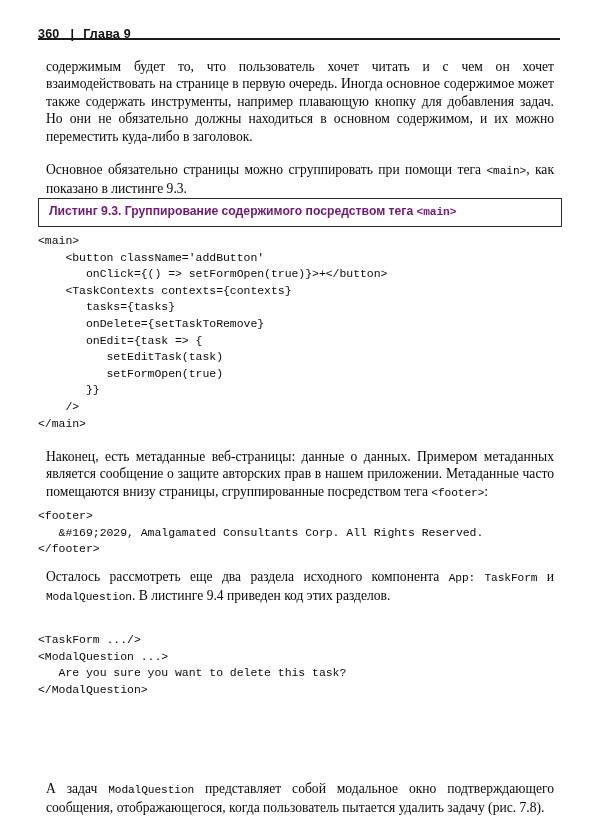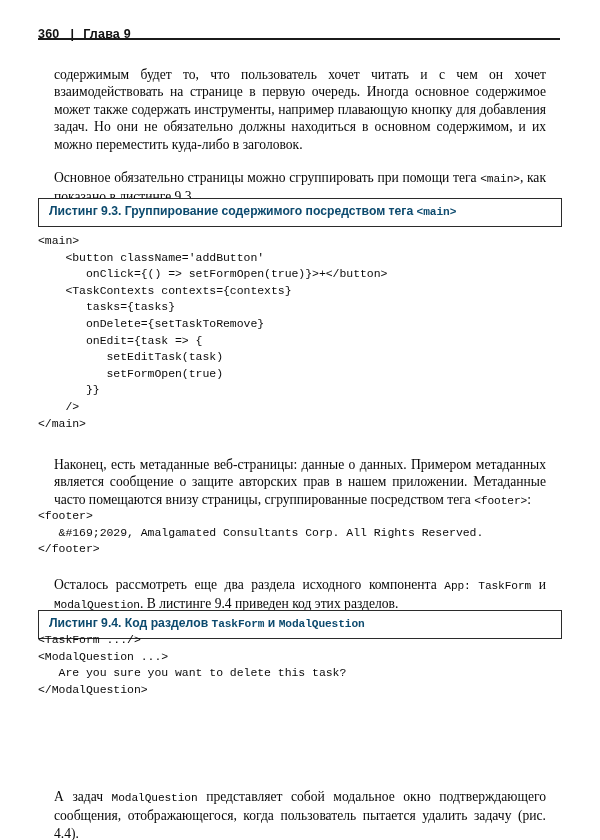--- a/index.html
+++ b/index.html
@@ -56,21 +56,21 @@
   .runhead-rule {
     position: absolute;
     left: 38px;
     top: 38px;
     width: 522px;
     height: 2px;
     background: #1b1b1b;
   }
 
   p.body {
-    margin: 16px;
+    margin: 8px;
     font-size: 13.6px;
     line-height: 17.4px;
     text-align: justify;
     text-justify: inter-word;
     hyphens: manual;
     color: #070707;
   }
 
   code, .mono {
     font-family: "Liberation Mono", "DejaVu Sans Mono", monospace;
@@ -83,21 +83,21 @@
 
   
   .listing-caption {
     box-sizing: border-box;
     border: 1px solid #2b2b2b;
     padding: 5px 10px 6px 10px;
     font-family: "Liberation Sans", "DejaVu Sans", sans-serif;
     font-weight: bold;
     font-size: 12.2px;
     line-height: 15px;
-    color: #0c4a6e;
+    color: #701a75;
     background: #ffffff;
   }
   .listing-caption .mono {
     font-family: "Liberation Mono", "DejaVu Sans Mono", monospace;
     font-weight: bold;
     font-size: 11.2px;
   }
 
   
   pre.code {
@@ -161,29 +161,26 @@
   <div class="blk" style="top:508px;">
     <pre class="code">&lt;footer&gt;
    &amp;#169;2029, Amalgamated Consultants Corp. All Rights Reserved.
 &lt;/footer&gt;</pre>
   </div>
 
   <div class="blk" style="top:560px;">
     <p class="body"><span>Осталось рассмотреть еще два раздела исходного компонента </span><code>App:</code><span> </span><code>TaskForm</code><span> и </span><code>ModalQuestion</code><span>. В листинге 9.4 приведен код этих разделов.</span></p>
   </div>
 
-  <div class="blk" style="top:610px;">
-    <div class="listing-caption"><span>Листинг 9.4. Код разделов </span><span class="mono">TaskForm</span><span> и </span><span class="mono">ModalQuestion</span></div>
-  </div>
 
   <div class="blk" style="top:632px;">
     <pre class="code">&lt;TaskForm .../&gt;
 &lt;ModalQuestion ...&gt;
    Are you sure you want to delete this task?
 &lt;/ModalQuestion&gt;</pre>
   </div>
 
 
   <div class="blk" style="top:772px;">
-    <p class="body"><span>А задач </span><code>ModalQuestion</code><span> представляет собой модальное окно подтверждающего сообщения, отображающегося, когда пользователь пытается удалить задачу (рис. 4.4).</span></p>
+    <p class="body"><span>А задач </span><code>ModalQuestion</code><span> представляет собой модальное окно подтверждающего сообщения, отображающегося, когда пользователь пытается удалить задачу (рис. 7.8).</span></p>
   </div>
 
 </div>
 
 </body></html>

